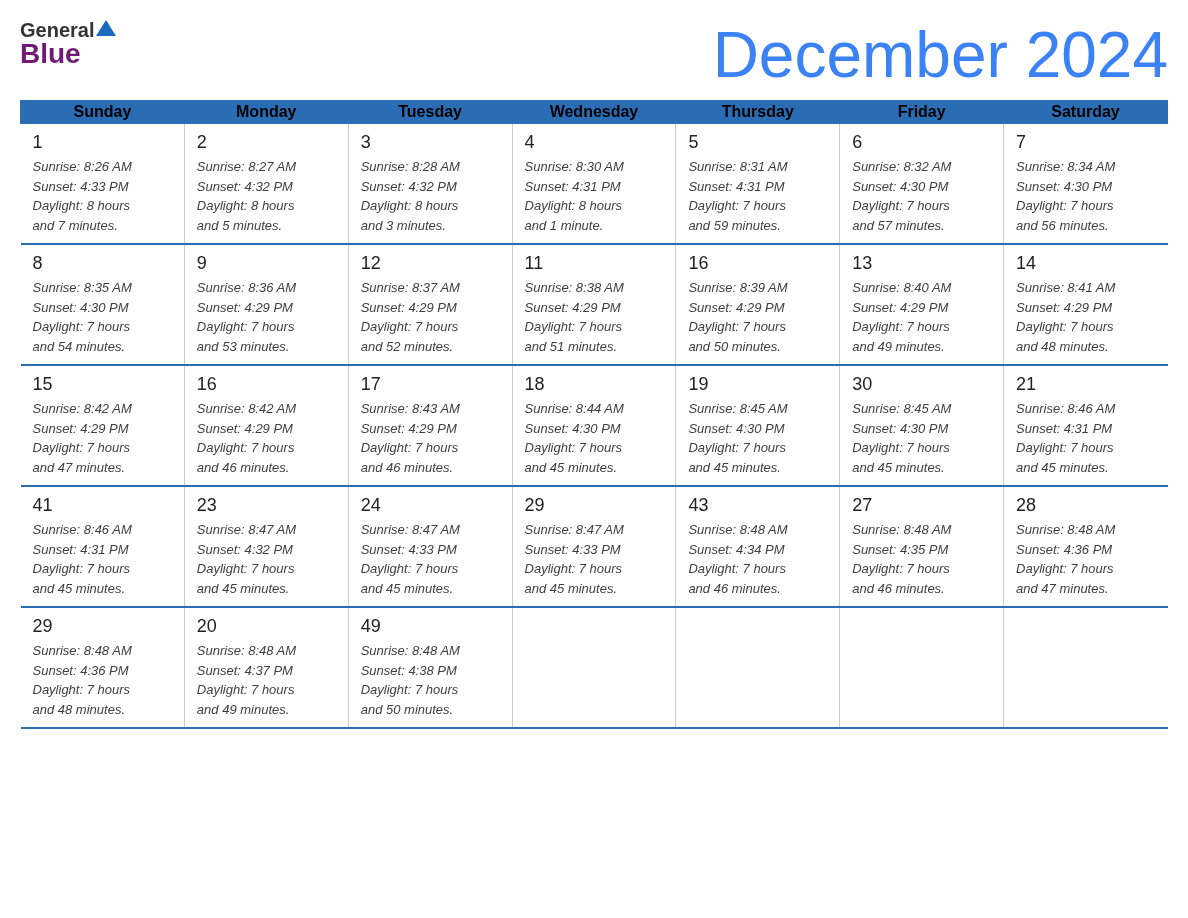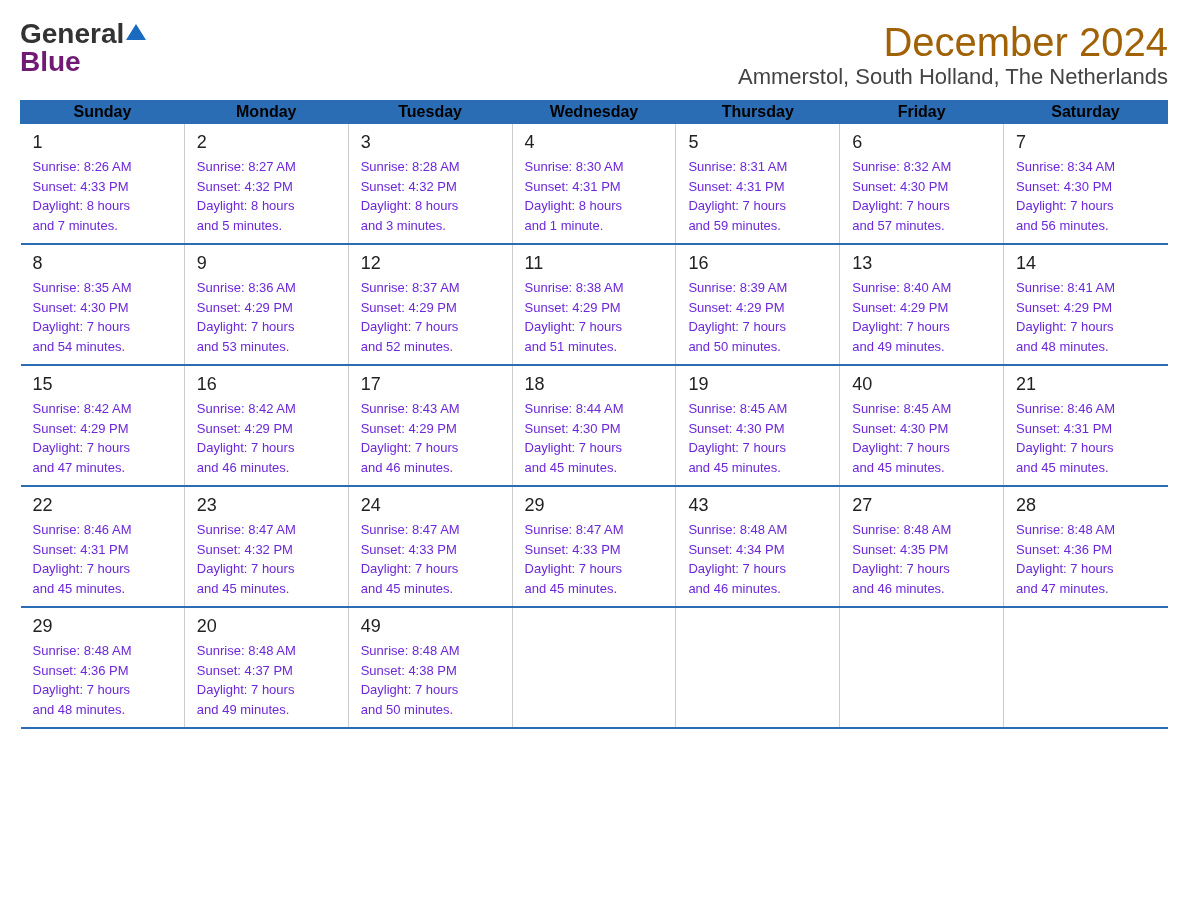--- a/index.html
+++ b/index.html
@@ -15,21 +15,21 @@
       justify-content: space-between;
       align-items: flex-start;
       margin-bottom: 10px;
     }
     .logo {
       display: flex;
       flex-direction: column;
       align-items: flex-start;
     }
     .logo-general {
-      font-size: 28px;
+      font-size: 20px;
       font-weight: bold;
       color: #333;
       line-height: 1;
     }
     .logo-blue {
       font-size: 28px;
       font-weight: bold;
       color: #701a75;
       line-height: 1;
     }
@@ -47,23 +47,23 @@
       top: -2px;
     }
     .logo-row {
       display: flex;
       align-items: center;
     }
     .title-area {
       text-align: right;
     }
     .month-title {
-      font-size: 40px;
+      font-size: 64px;
       font-weight: normal;
-      color: #a16207;
+      color: #3b82f6;
       line-height: 1.1;
     }
     .location-title {
       font-size: 22px;
       color: #444;
       font-weight: normal;
     }
     table {
       width: 100%;
       border-collapse: collapse;
@@ -96,40 +96,40 @@
     }
     .day-number {
       font-size: 18px;
       font-weight: normal;
       margin-bottom: 4px;
       display: block;
     }
     .day-info {
       font-size: 13px;
       line-height: 1.5;
-      color: #6d28d9;
+      color: #404040;
+      font-style: italic;
     }
     .empty-cell {
       background: #fff;
     }
   </style>
 </head>
 <body>
 
 <div class="header-area">
   <div class="logo">
     <div class="logo-row">
       <span class="logo-general">General</span>
       <span class="logo-triangle"></span>
     </div>
     <span class="logo-blue">Blue</span>
   </div>
   <div class="title-area">
     <div class="month-title">December 2024</div>
-    <div class="location-title">Ammerstol, South Holland, The Netherlands</div>
   </div>
 </div>
 
 <table>
   <thead>
     <tr>
     <th>Sunday</th>
         <th>Monday</th>
         <th>Tuesday</th>
         <th>Wednesday</th>
@@ -214,31 +214,31 @@
         </td>
         <td>
           <span class="day-number">18</span>
           <div class="day-info">Sunrise: 8:44 AM<br>Sunset: 4:30 PM<br>Daylight: 7 hours<br>and 45 minutes.</div>
         </td>
         <td>
           <span class="day-number">19</span>
           <div class="day-info">Sunrise: 8:45 AM<br>Sunset: 4:30 PM<br>Daylight: 7 hours<br>and 45 minutes.</div>
         </td>
         <td>
-          <span class="day-number">40</span>
+          <span class="day-number">30</span>
           <div class="day-info">Sunrise: 8:45 AM<br>Sunset: 4:30 PM<br>Daylight: 7 hours<br>and 45 minutes.</div>
         </td>
         <td>
           <span class="day-number">21</span>
           <div class="day-info">Sunrise: 8:46 AM<br>Sunset: 4:31 PM<br>Daylight: 7 hours<br>and 45 minutes.</div>
         </td>
       </tr>
       <tr>
         <td>
-          <span class="day-number">22</span>
+          <span class="day-number">41</span>
           <div class="day-info">Sunrise: 8:46 AM<br>Sunset: 4:31 PM<br>Daylight: 7 hours<br>and 45 minutes.</div>
         </td>
         <td>
           <span class="day-number">23</span>
           <div class="day-info">Sunrise: 8:47 AM<br>Sunset: 4:32 PM<br>Daylight: 7 hours<br>and 45 minutes.</div>
         </td>
         <td>
           <span class="day-number">24</span>
           <div class="day-info">Sunrise: 8:47 AM<br>Sunset: 4:33 PM<br>Daylight: 7 hours<br>and 45 minutes.</div>
         </td>

